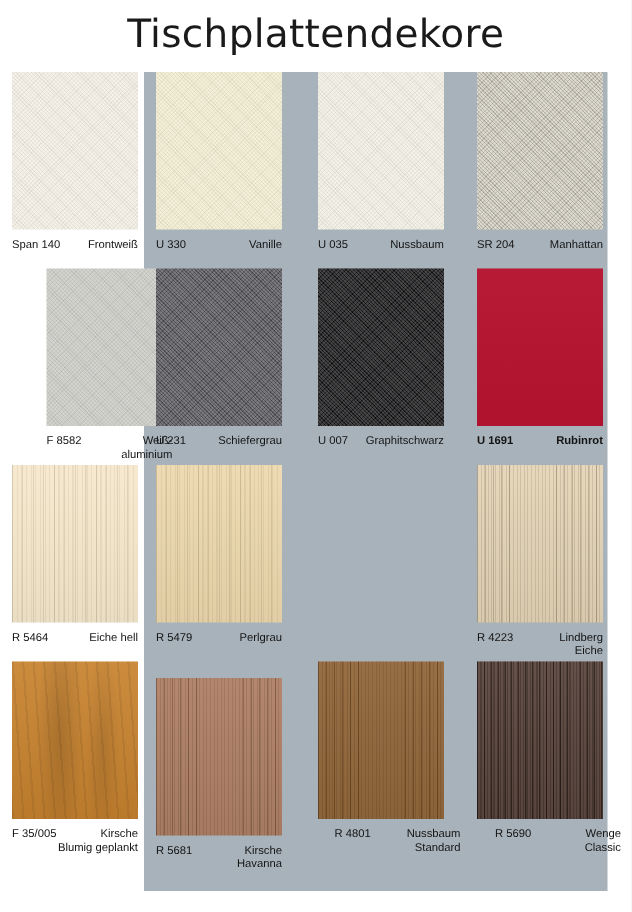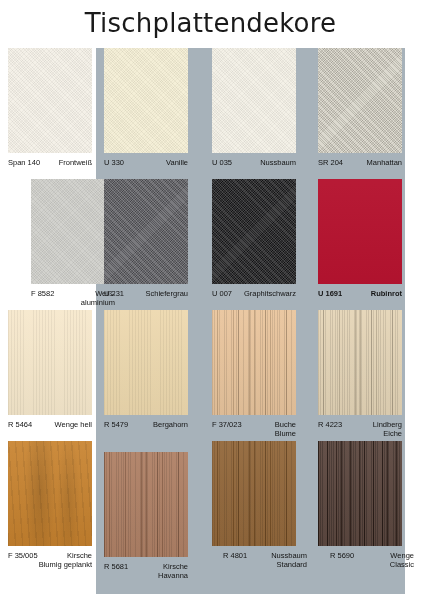--- a/index.html
+++ b/index.html
@@ -164,30 +164,25 @@
       <div class="swatch-cell" style="left: 212px; top: 131px; width: 84px; height: 130px;">
         <div class="swatch tex-speckle-strong" style="width: 84px; height: 105px; background-color: rgb(17, 17, 19);"></div>
         <div class="caption" style="top: 110px; width: 84px; height: 20px;"><span class="code">U 007</span><span class="name">Graphitschwarz</span></div>
       </div>
       <div class="swatch-cell" style="left: 318px; top: 131px; width: 84px; height: 130px; font-weight: bold;">
         <div class="swatch tex-flat" style="width: 84px; height: 105px; background-color: rgb(181, 19, 47);"></div>
         <div class="caption" style="top: 110px; width: 84px; height: 20px;"><span class="code">U 1691</span><span class="name">Rubinrot</span></div>
       </div>
       <div class="swatch-cell" style="left: 8px; top: 262px; width: 84px; height: 112px;">
         <div class="swatch tex-wood-v-soft" style="width: 84px; height: 105px; background-color: rgb(246, 231, 201);"></div>
-        <div class="caption" style="top: 110px; width: 84px; height: 20px;"><span class="code">R 5464</span><span class="name">Wenge hell</span></div>
+        <div class="caption" style="top: 110px; width: 84px; height: 20px;"><span class="code">R 5464</span><span class="name">Eiche hell</span></div>
       </div>
       <div class="swatch-cell" style="left: 104px; top: 262px; width: 84px; height: 130px;">
         <div class="swatch tex-wood-v-soft" style="width: 84px; height: 105px; background-color: rgb(236, 214, 169);"></div>
-        <div class="caption" style="top: 110px; width: 84px; height: 20px;"><span class="code">R 5479</span><span class="name">Bergahorn</span></div>
-      </div>
-      <div class="swatch-cell" style="left: 212px; top: 262px; width: 84px; height: 130px;">
-        <div class="swatch tex-wood-v" style="width: 84px; height: 105px; background-color: rgb(232, 193, 150);"></div>
-        <div class="caption" style="top: 110px; width: 84px; height: 20px;"><span class="code">F 37/023</span><span class="name">Buche
-Blume</span></div>
+        <div class="caption" style="top: 110px; width: 84px; height: 20px;"><span class="code">R 5479</span><span class="name">Perlgrau</span></div>
       </div>
       <div class="swatch-cell" style="left: 318px; top: 262px; width: 65px; height: 130px; padding-left: 40px;">
         <div class="swatch tex-wood-v" style="width: 84px; height: 105px; background-color: rgb(227, 210, 178);"></div>
         <div class="caption" style="top: 110px; width: 84px; height: 20px;"><span class="code">R 4223</span><span class="name">Lindberg
 Eiche</span></div>
       </div>
       <div class="swatch-cell" style="left: 8px; top: 393px; width: 84px; height: 130px;">
         <div class="swatch tex-wood-flame" style="width: 84px; height: 105px; background-color: rgb(200, 131, 47);"></div>
         <div class="caption" style="top: 110px; width: 84px; height: 20px;"><span class="code">F 35/005</span><span class="name">Kirsche
 Blumig geplankt</span></div>

